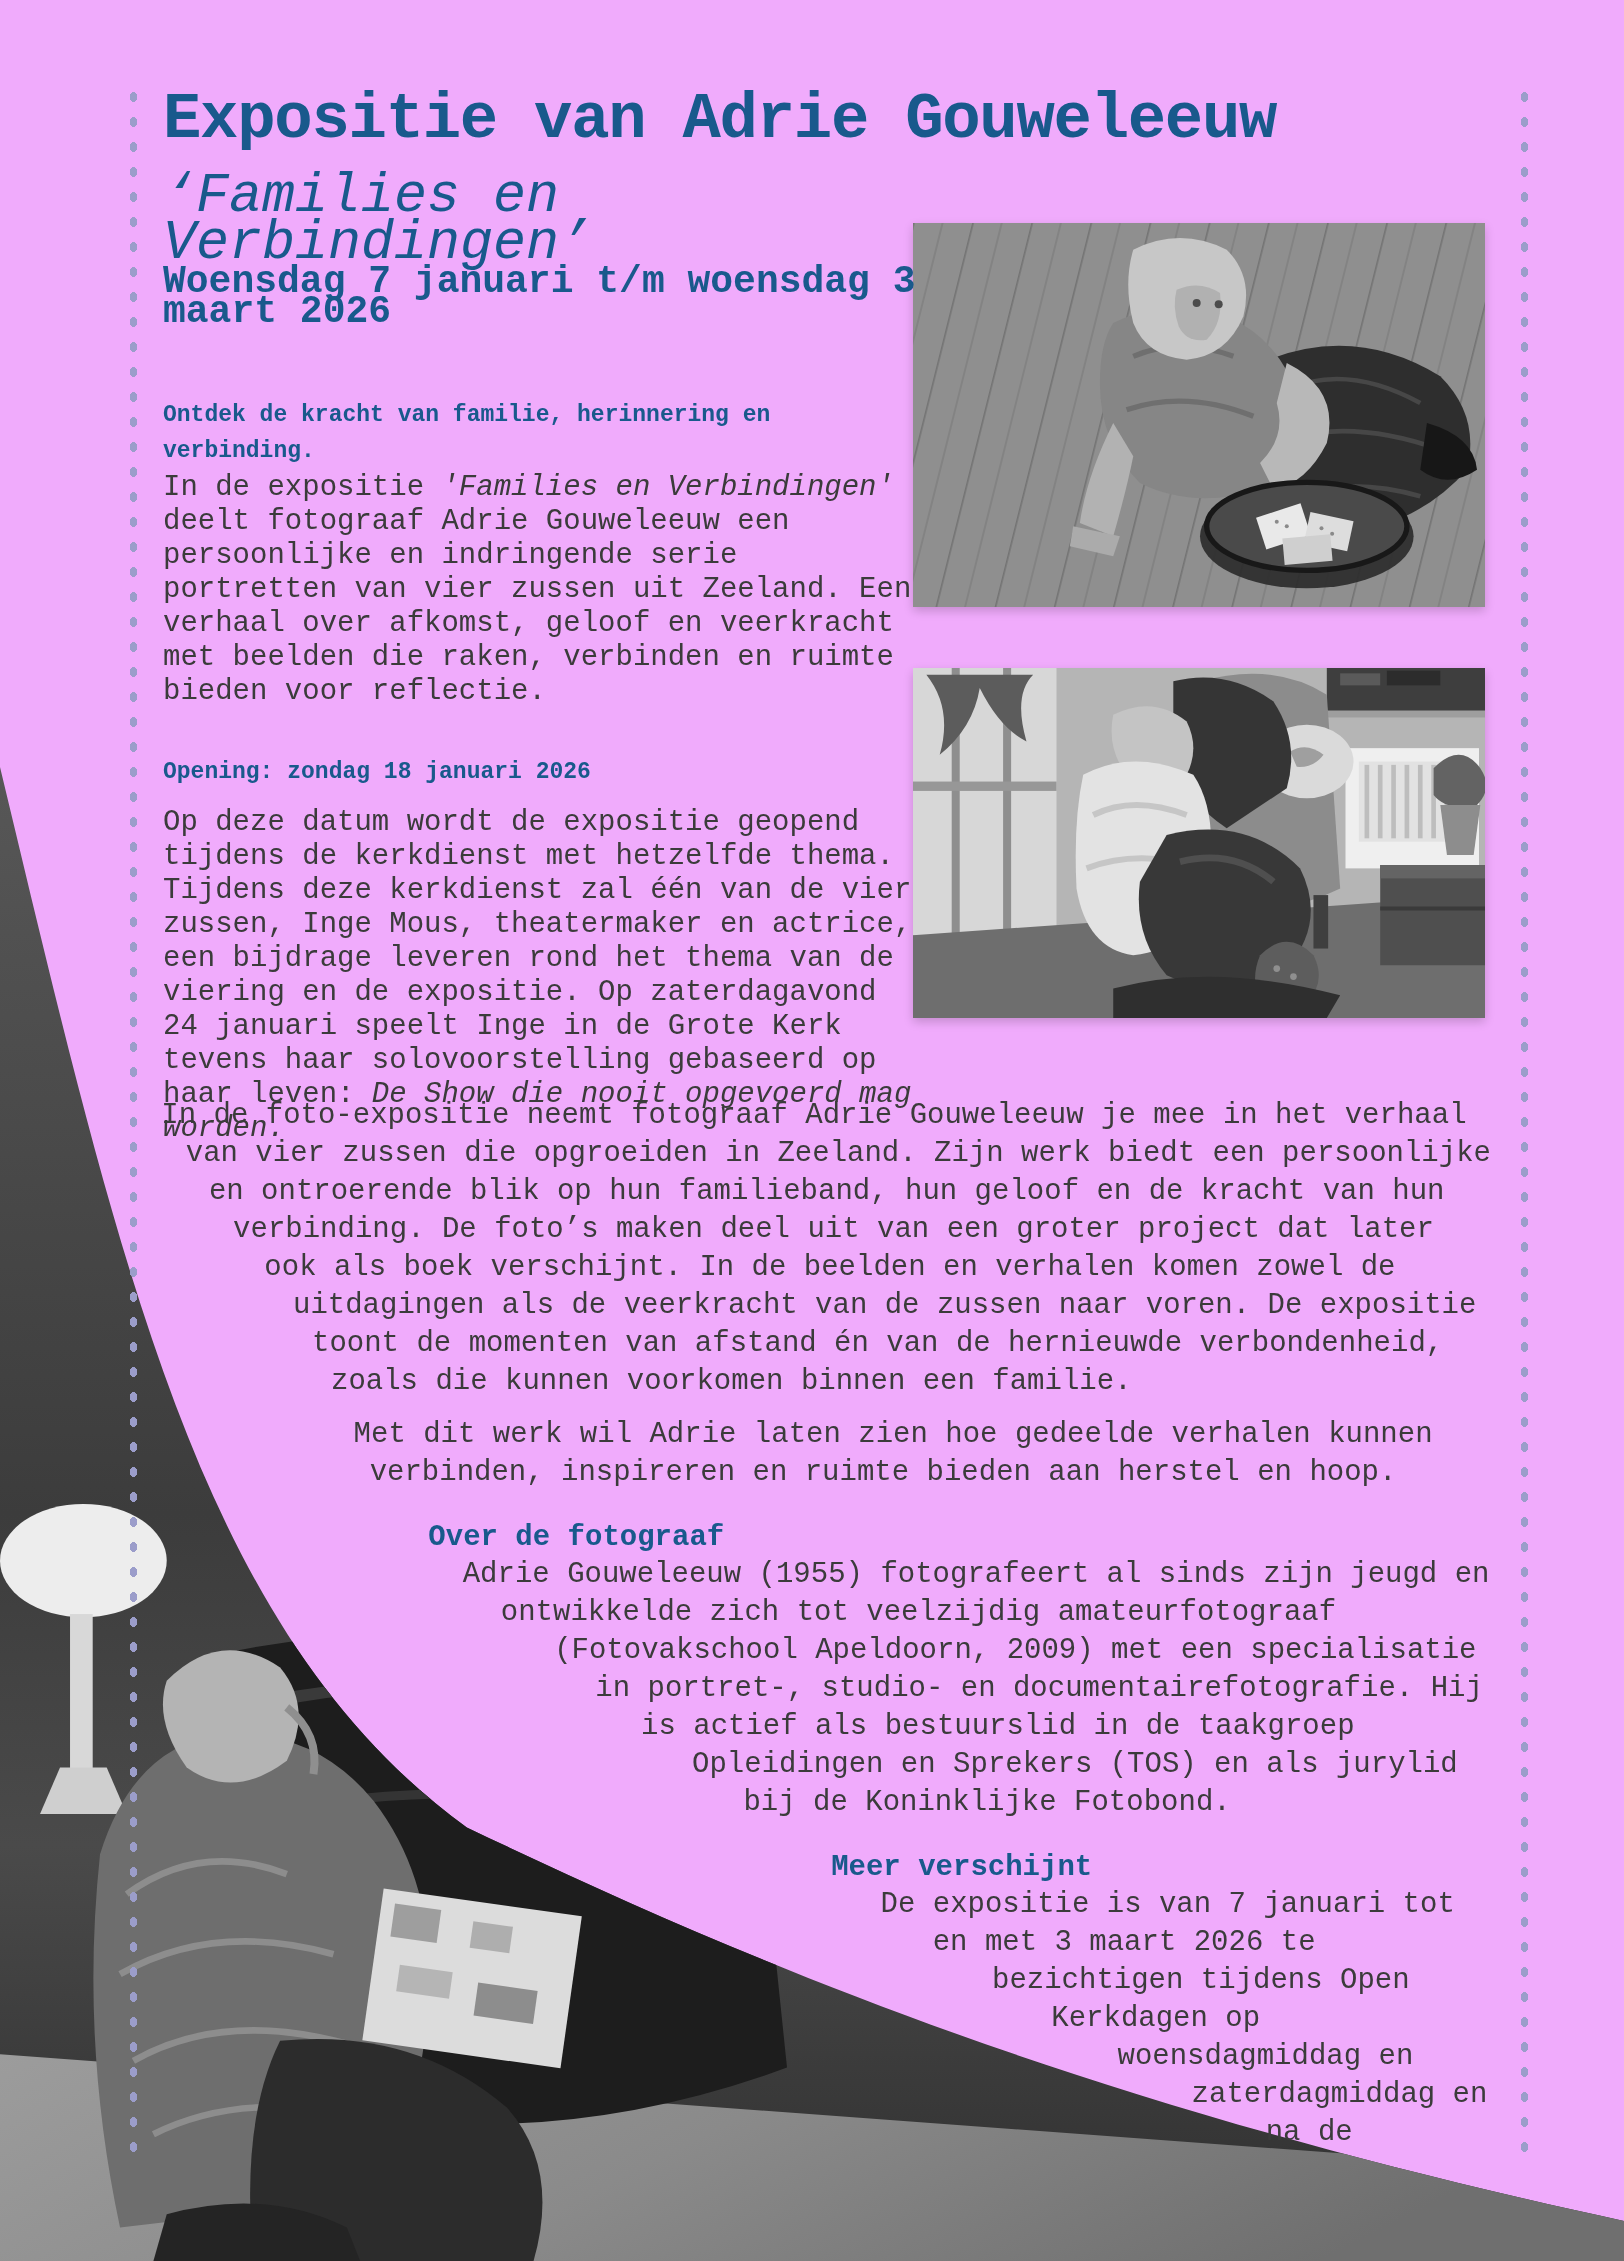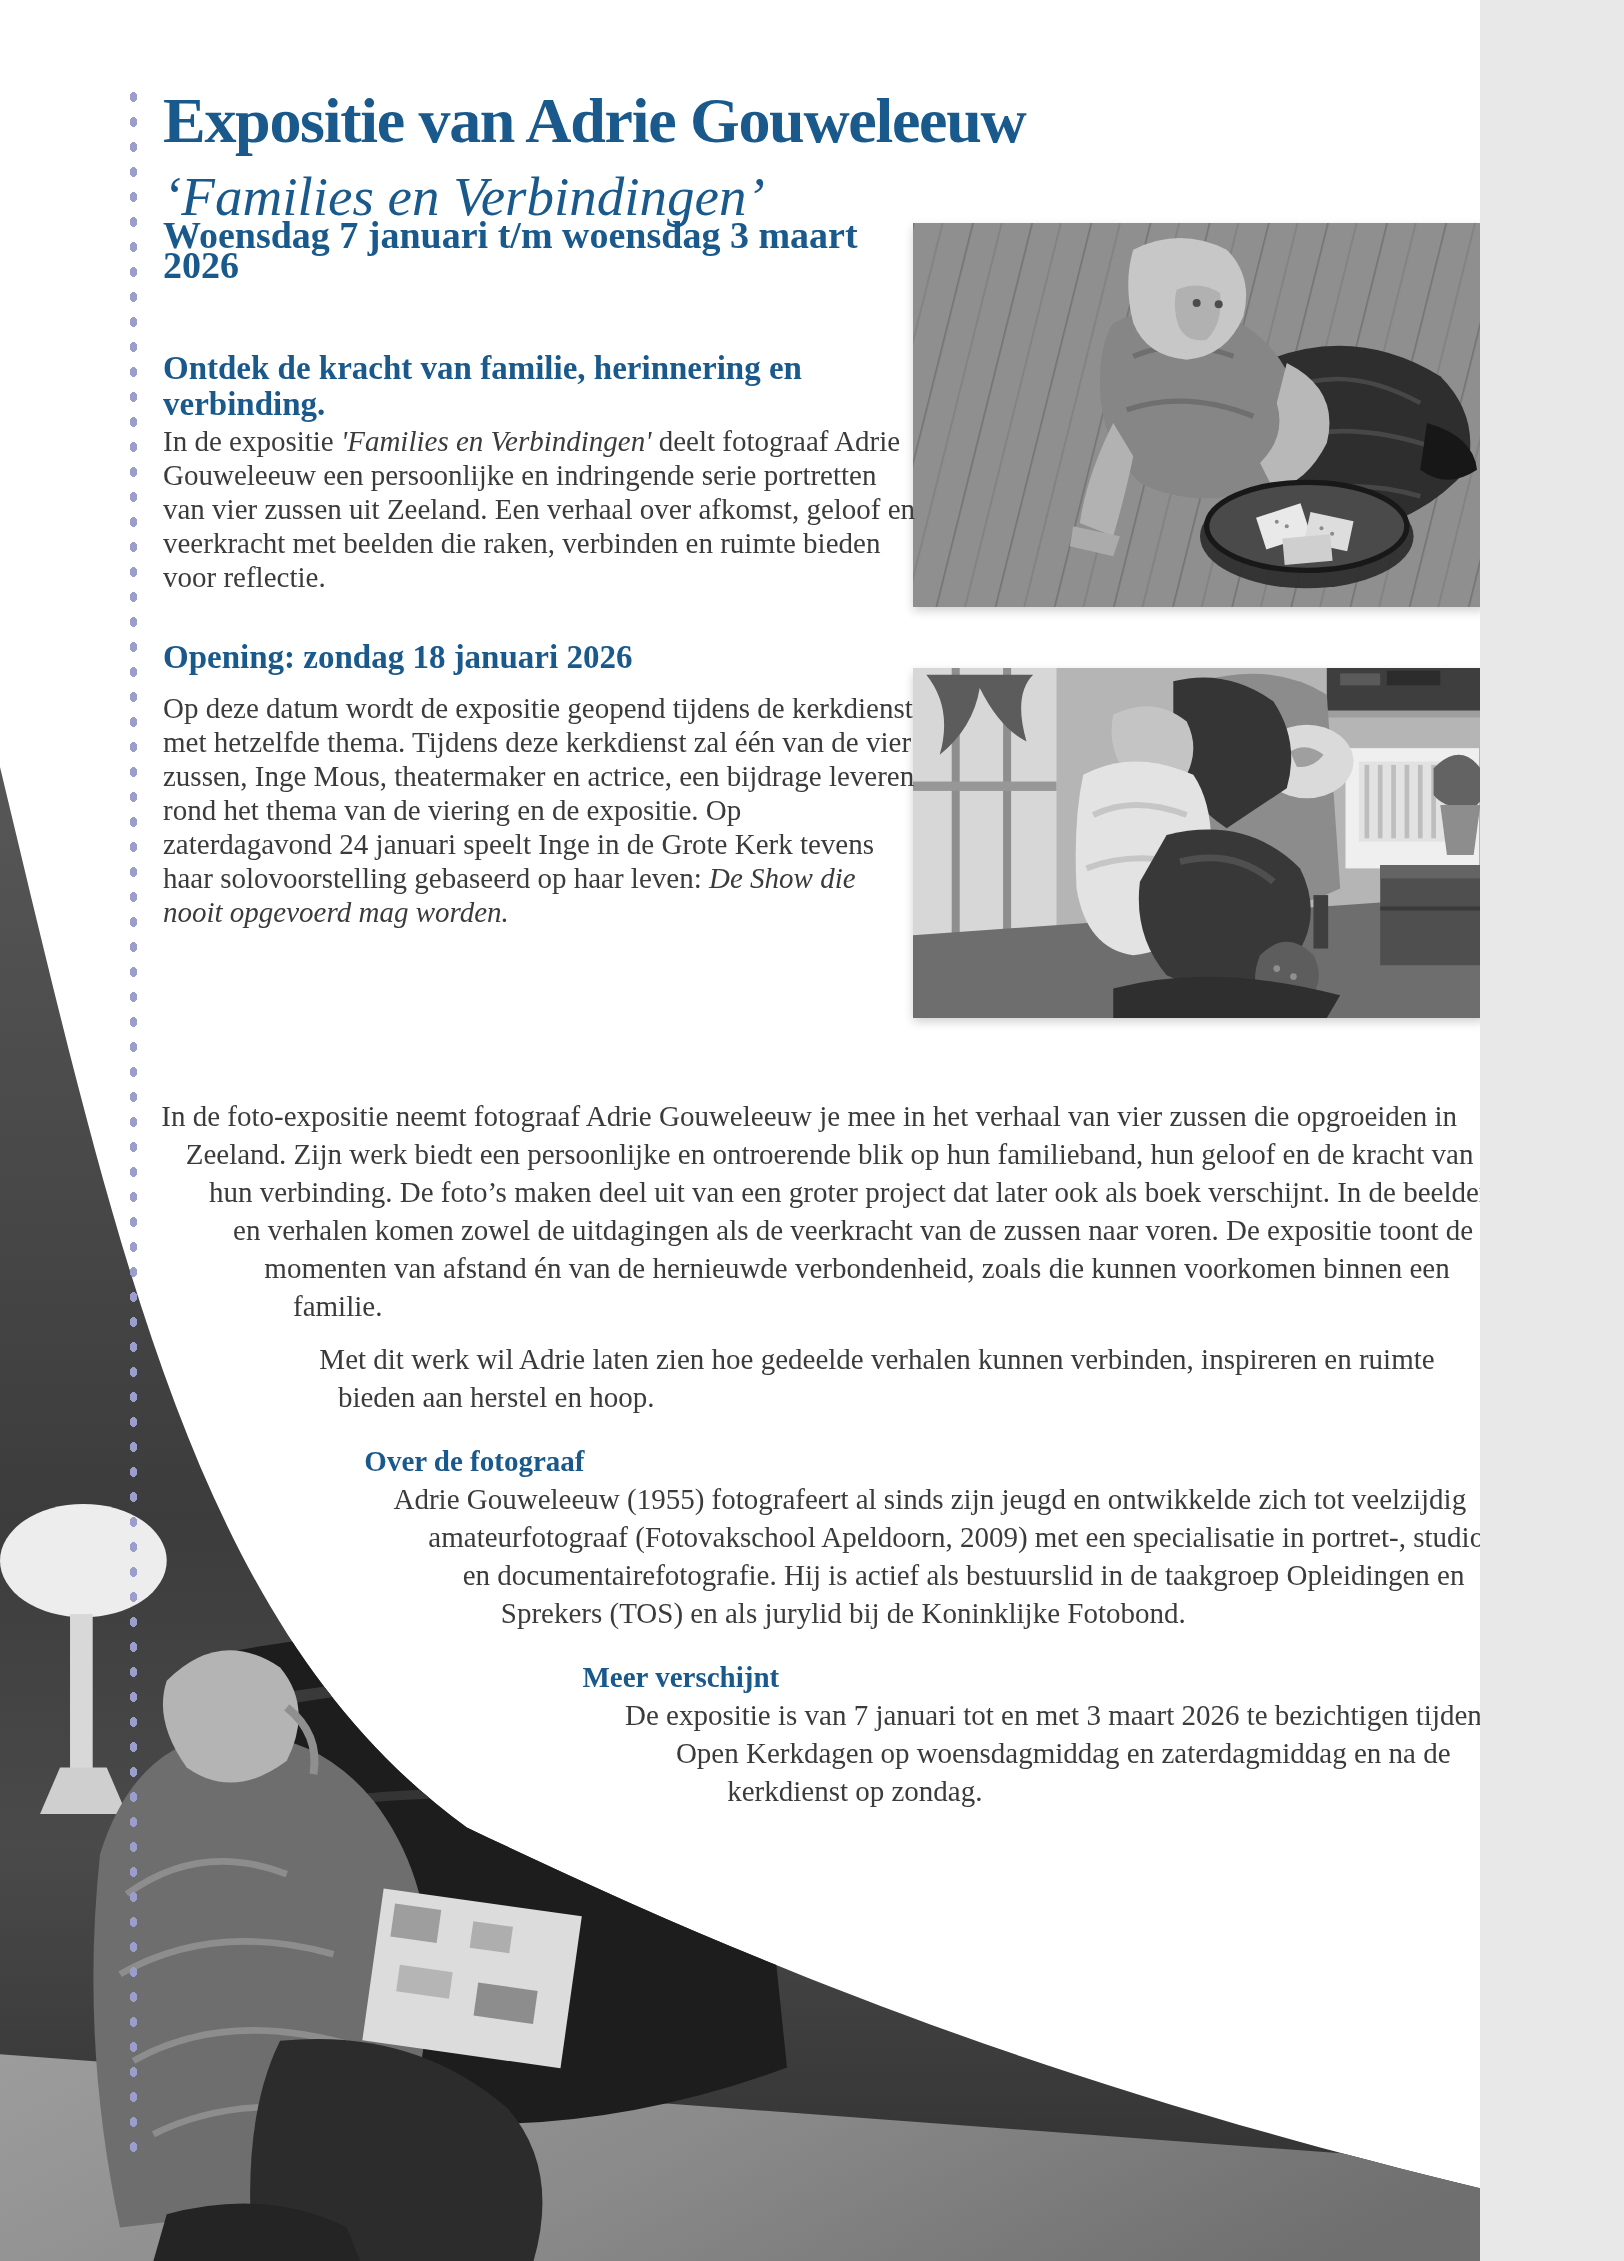--- a/index.html
+++ b/index.html
@@ -1,21 +1,21 @@
 <!DOCTYPE html>
 <html style="font-size:10.7px"><head>
 <meta charset="utf-8">
 <style>
   html,body{margin:0;padding:0;background:#e8e8e8;}
   .page{
     position:relative;
-    width:1480px;height:2261px;
-    background:#ffffff;
+    width:1624px;height:2261px;
+    background:#f0abfc;
     overflow:hidden;
-    font-family:Liberation Serif, serif;
+    font-family:Liberation Mono, monospace;
   }
   
   .dots{
     position:absolute;top:91px;width:9.3px;height:2076px;
     background-image:radial-gradient(ellipse 4.1px 5px at 4.7px 6px,#9b9dca 98%,rgba(155,157,202,0) 100%);
     background-size:9.3px 25px;background-repeat:repeat-y;
     z-index:30;
   }
   .dots.left{left:129px;}
   .dots.right{left:1520px;}
@@ -33,21 +33,21 @@
     letter-spacing:-1.3px;white-space:nowrap;
   }
   .subtitle{
     margin-top:18.7px;font-size:55px;line-height:47px;font-style:italic;color:#19598c;
   }
   .dates{
     font-size:38px;line-height:30px;font-weight:bold;color:#19598c;
   }
   .dates span{display:block;}
   .h-blue{
-    font-size:33px;line-height:36px;font-weight:bold;color:#19598c;
+    font-size:23px;line-height:36px;font-weight:bold;color:#19598c;
   }
   .h-ontdek{margin-top:70px;}
   .body-txt{font-size:29px;line-height:34px;color:#3b3b3b;}
   .p1{margin-top:2px;}
   .h-opening{margin-top:45px;}
   .p2{margin-top:16px;}
   .it{font-style:italic;}
 
   
   .photo{position:absolute;left:913px;width:572px;z-index:15;box-shadow:0 4px 9.3px rgba(0,0,0,.18);}

